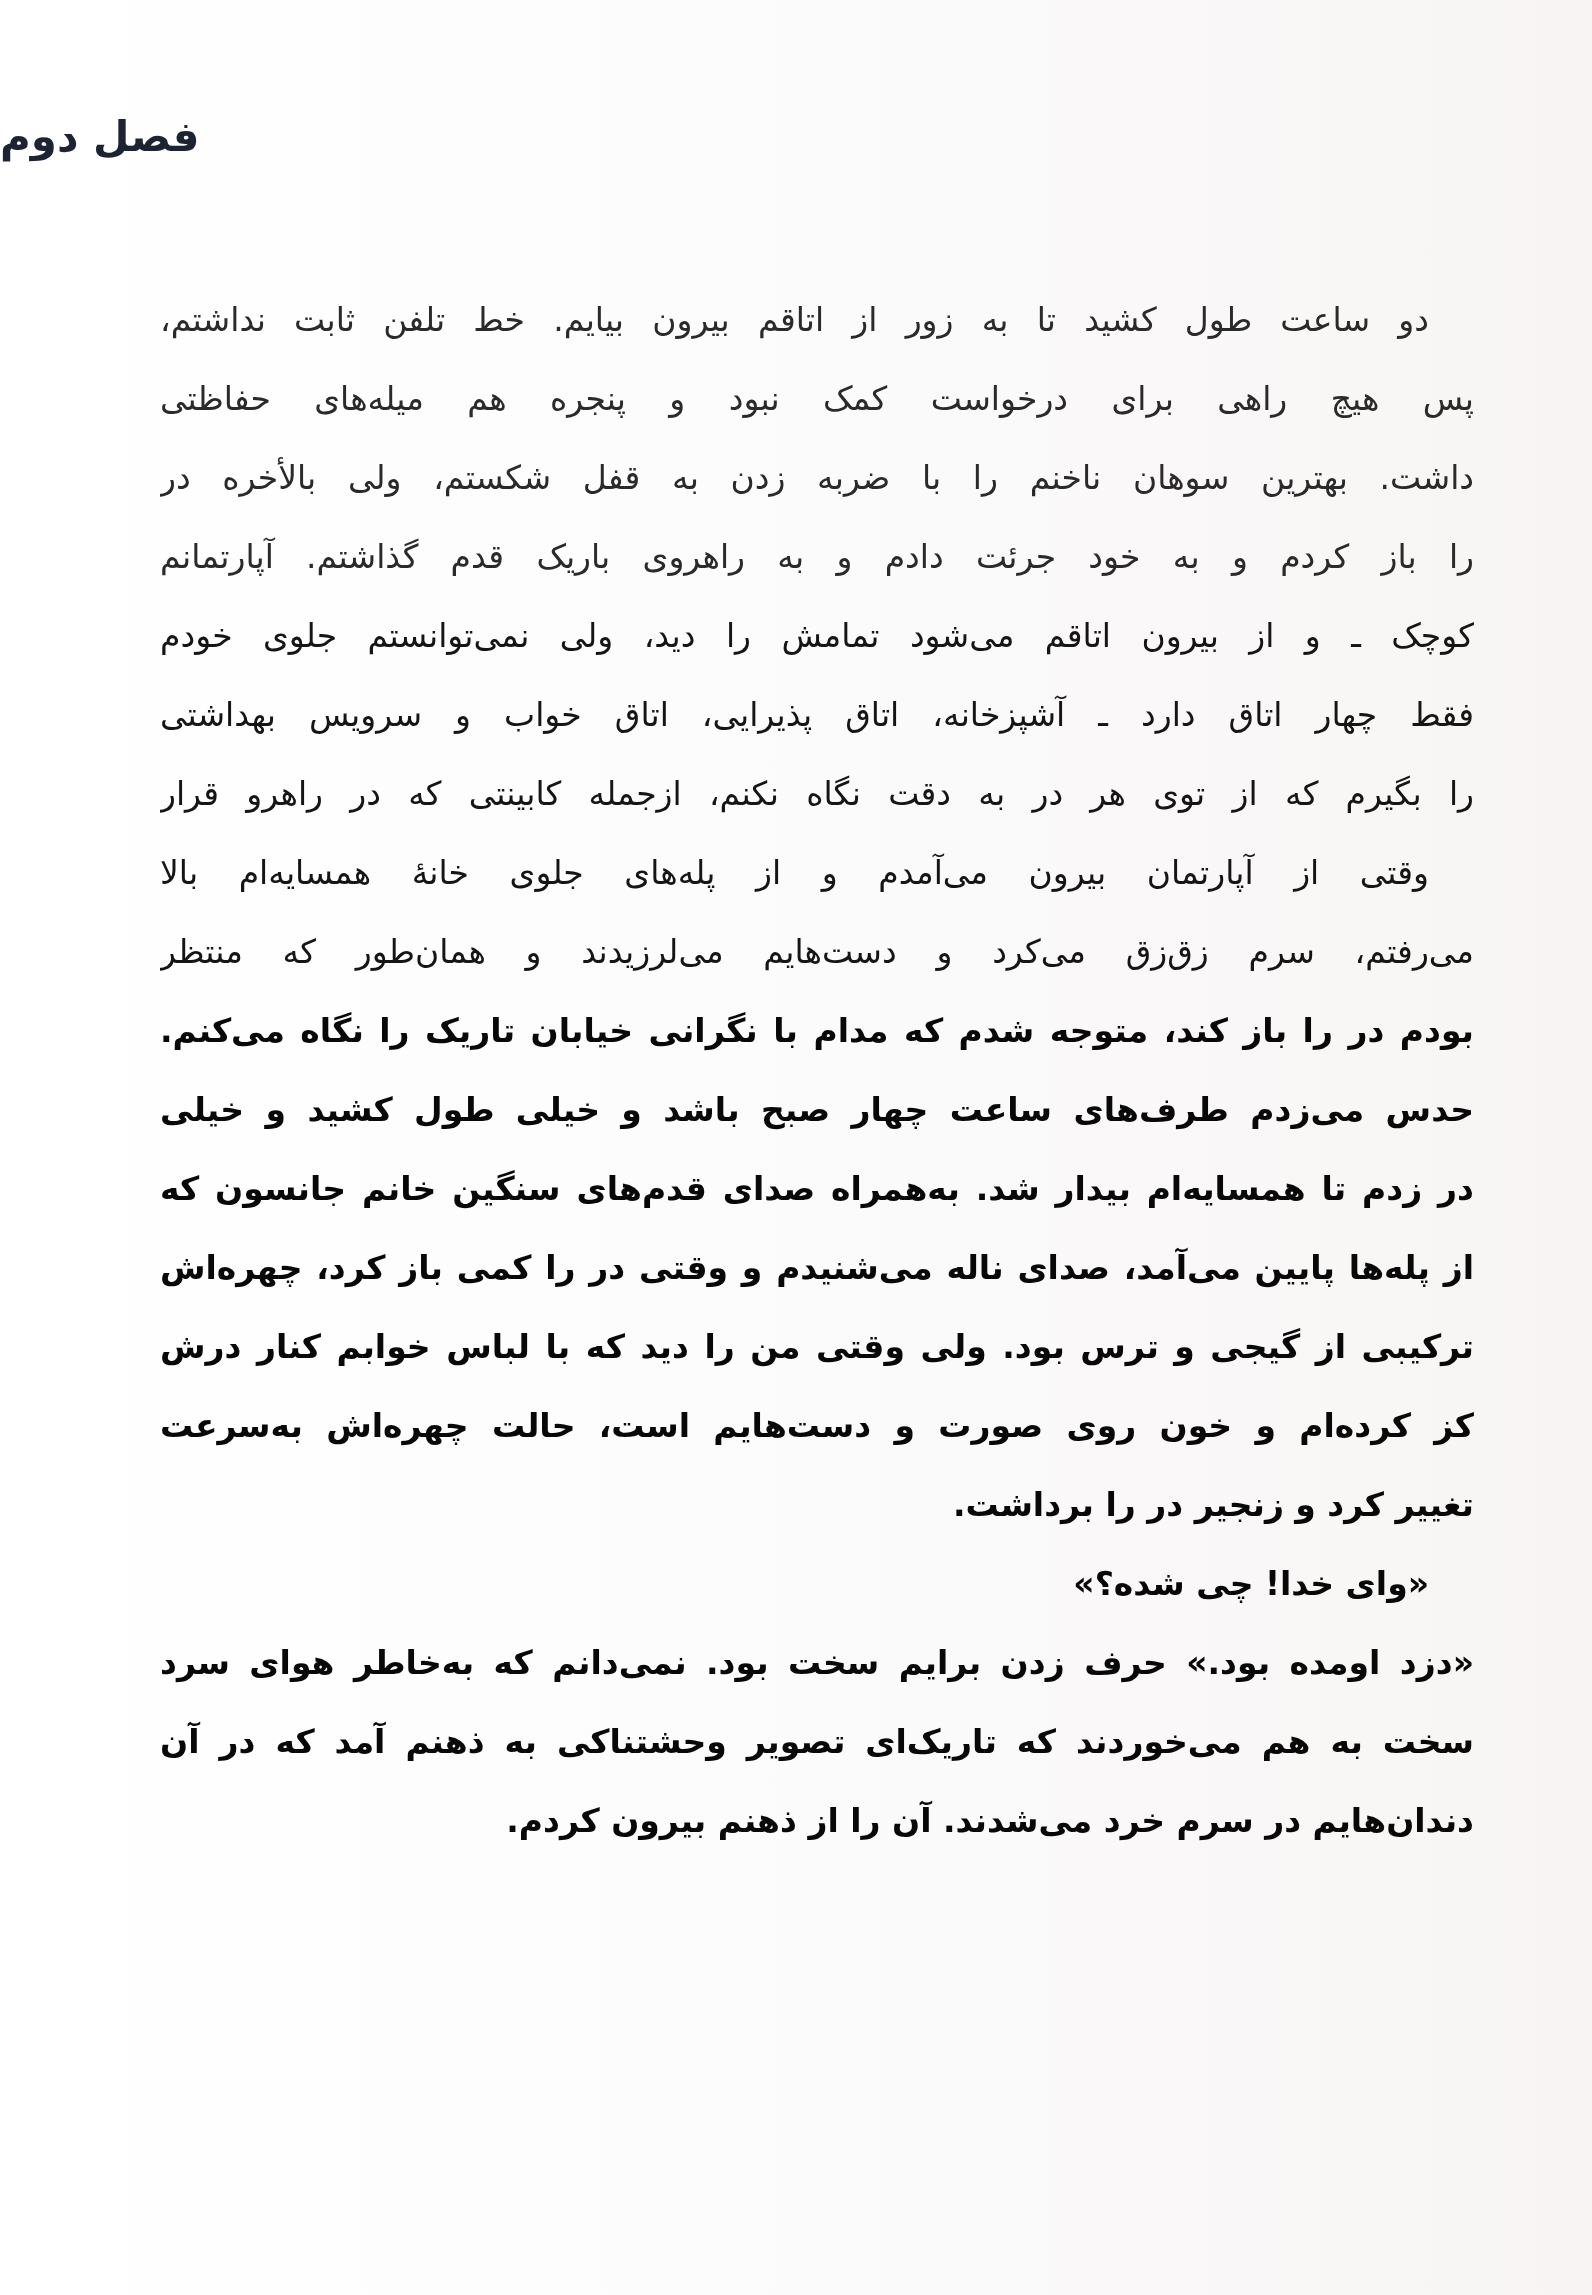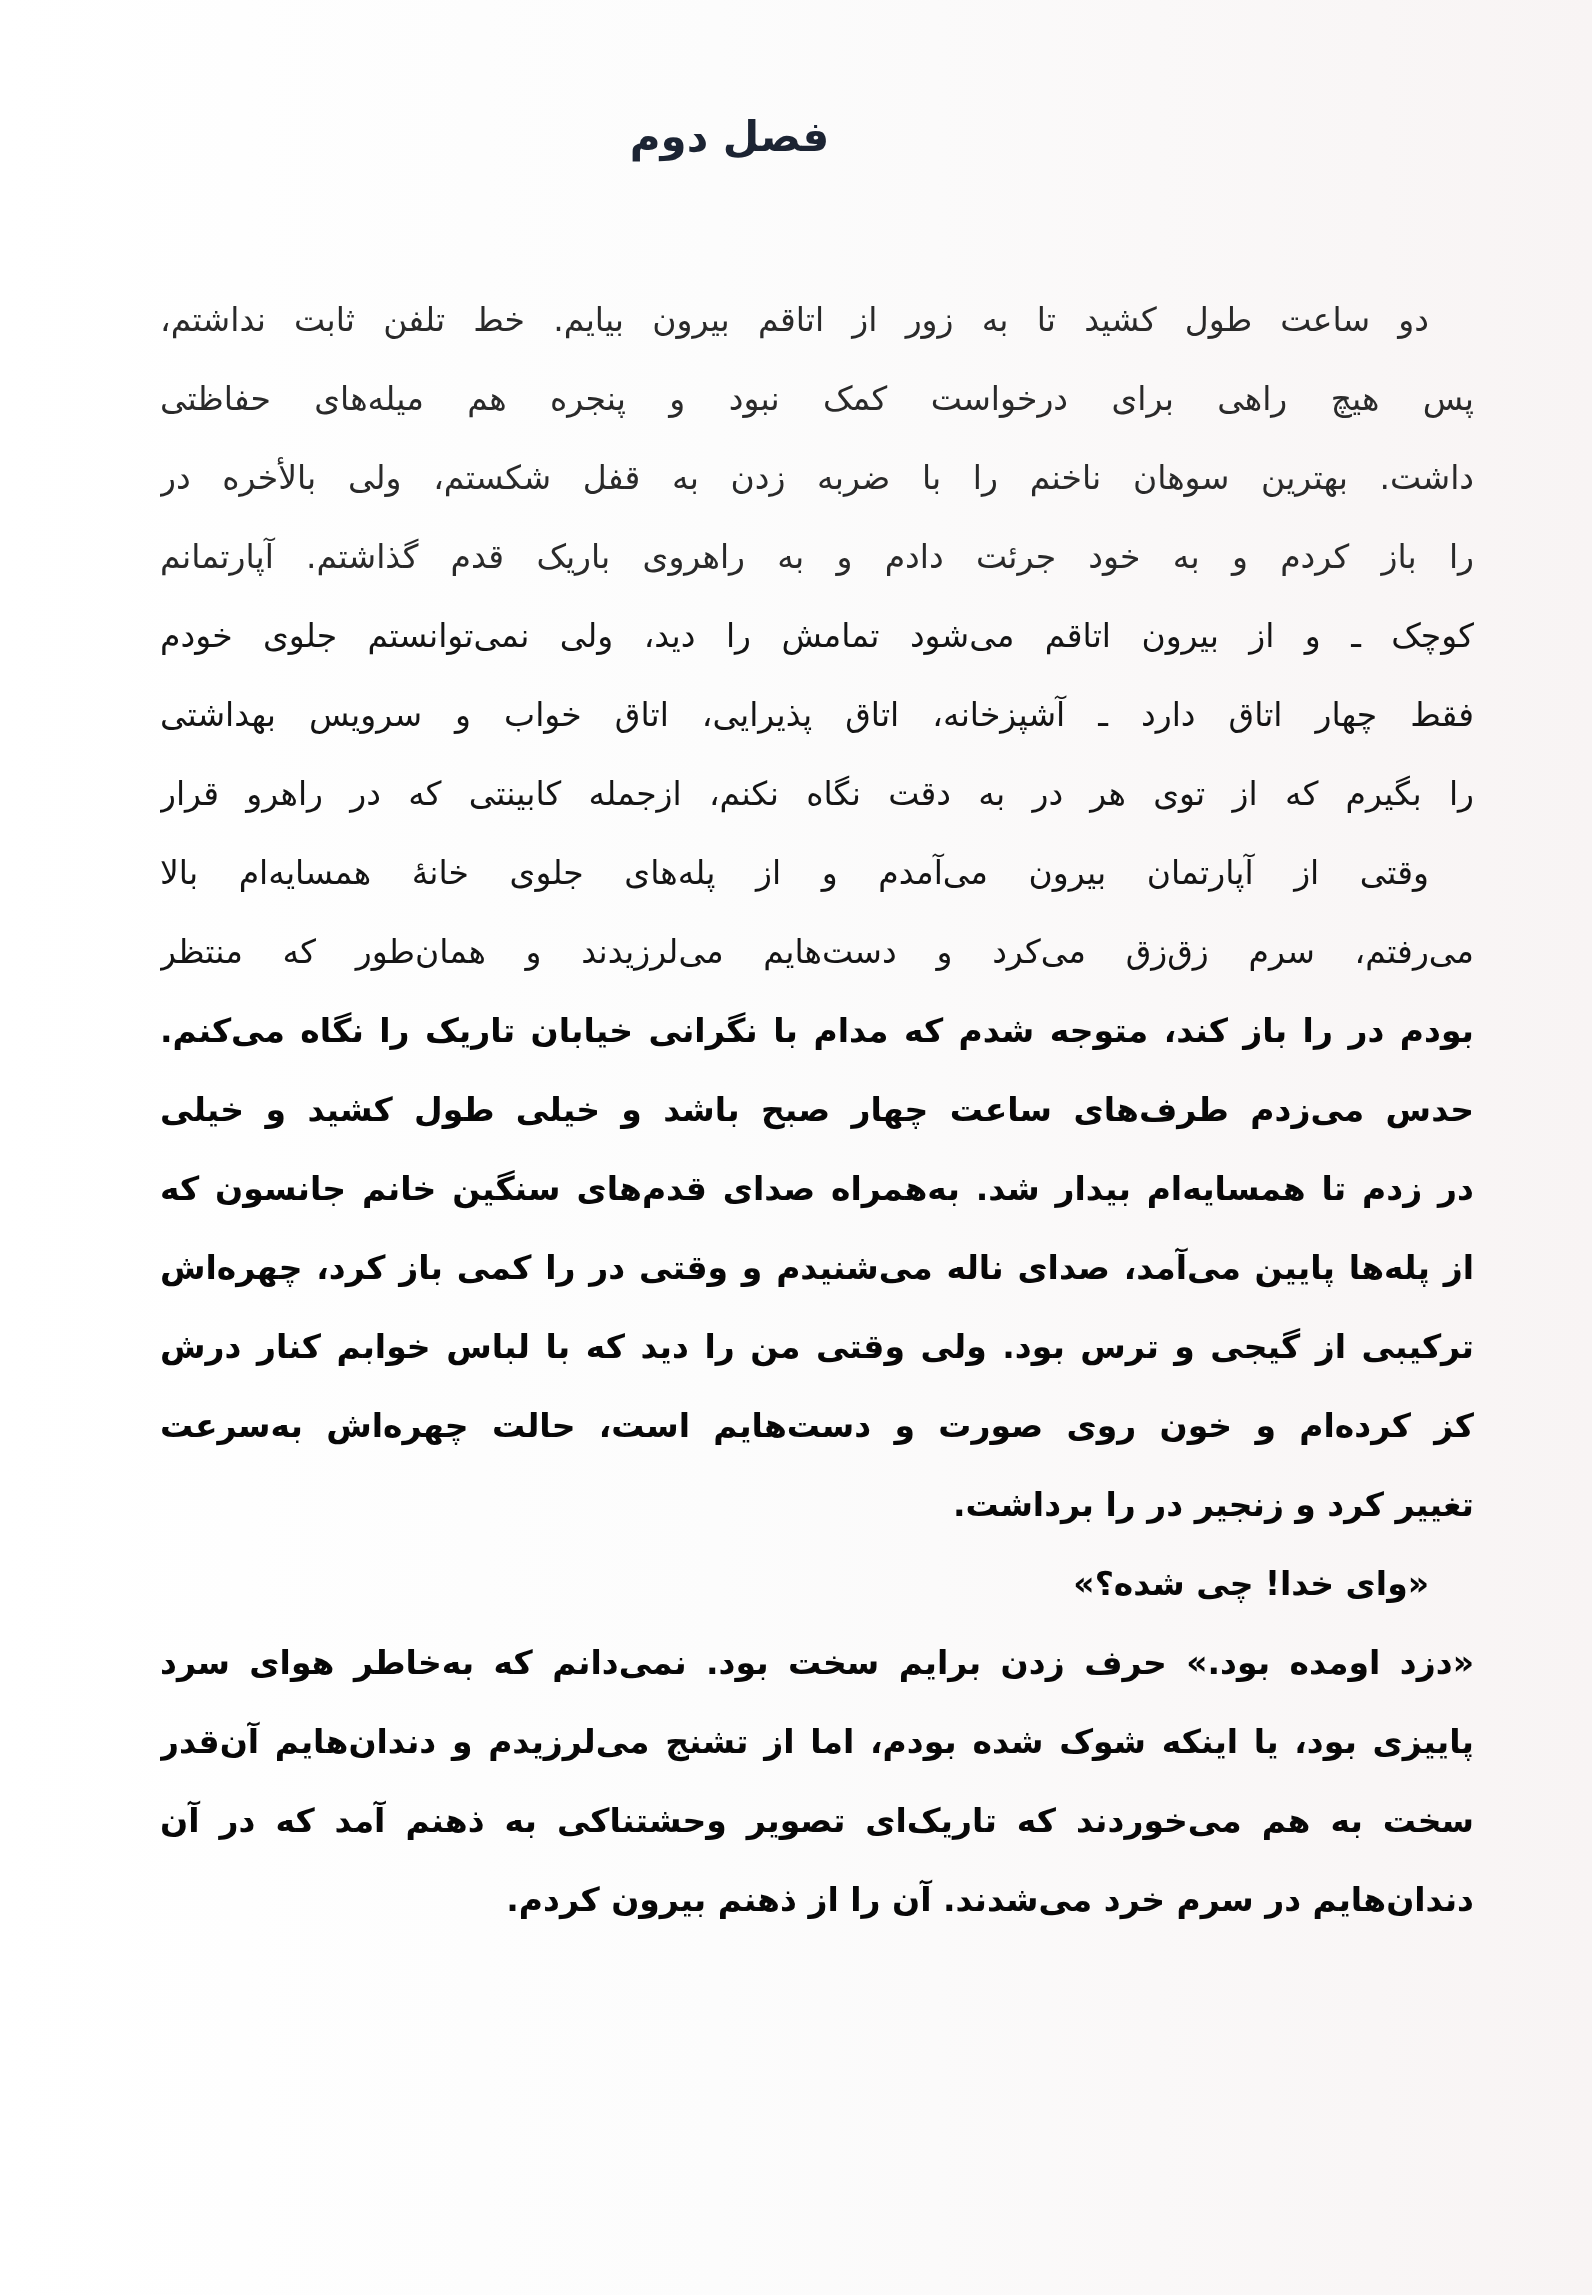--- a/index.html
+++ b/index.html
@@ -19,21 +19,21 @@
       left: 0; top: 0;
       width: 1593px;
       height: 2295px;
       background: linear-gradient(90deg, #ffffff 0%, #fcfcfc 45%, #f8f4f4 100%);
     }
     .chapter-title {
       position: absolute;
       top: 112px;
       left: 0;
       width: 1459px;
-      text-align: center;
+      text-align: left;
       direction: rtl;
       font-family: "DejaVu Sans", sans-serif;
       font-size: 42px;
       font-weight: bold;
       color: #1c2433;
       letter-spacing: 0.7px;
     }
     .body-text {
       position: absolute;
       top: 280px;
@@ -95,19 +95,18 @@
     <span class="line bold">حدس می‌زدم طرف‌های ساعت چهار صبح باشد و خیلی طول کشید و خیلی</span>
     <span class="line bold">در زدم تا همسایه‌ام بیدار شد. به‌همراه صدای قدم‌های سنگین خانم جانسون که</span>
     <span class="line bold">از پله‌ها پایین می‌آمد، صدای ناله می‌شنیدم و وقتی در را کمی باز کرد، چهره‌اش</span>
     <span class="line bold">ترکیبی از گیجی و ترس بود. ولی وقتی من را دید که با لباس خوابم کنار درش</span>
     <span class="line bold">کز کرده‌ام و خون روی صورت و دست‌هایم است، حالت چهره‌اش به‌سرعت</span>
     <span class="line bold last">تغییر کرد و زنجیر در را برداشت.</span>
 
     <span class="line bold last quote-indent">«وای خدا! چی شده؟»</span>
 
     <span class="line bold">«دزد اومده بود.» حرف زدن برایم سخت بود. نمی‌دانم که به‌خاطر هوای سرد</span>
-    <span class="line bold">پاییزی بود، یا اینکه شوک شده بودم، اما از تشنج می‌لرزیدم و دندان‌هایم آن‌قدر</span>
     <span class="line bold">سخت به هم می‌خوردند که تاریک‌ای تصویر وحشتناکی به ذهنم آمد که در آن</span>
     <span class="line bold last">دندان‌هایم در سرم خرد می‌شدند. آن را از ذهنم بیرون کردم.</span>
 
   </div>
 </div>
 
 
 </body></html>

